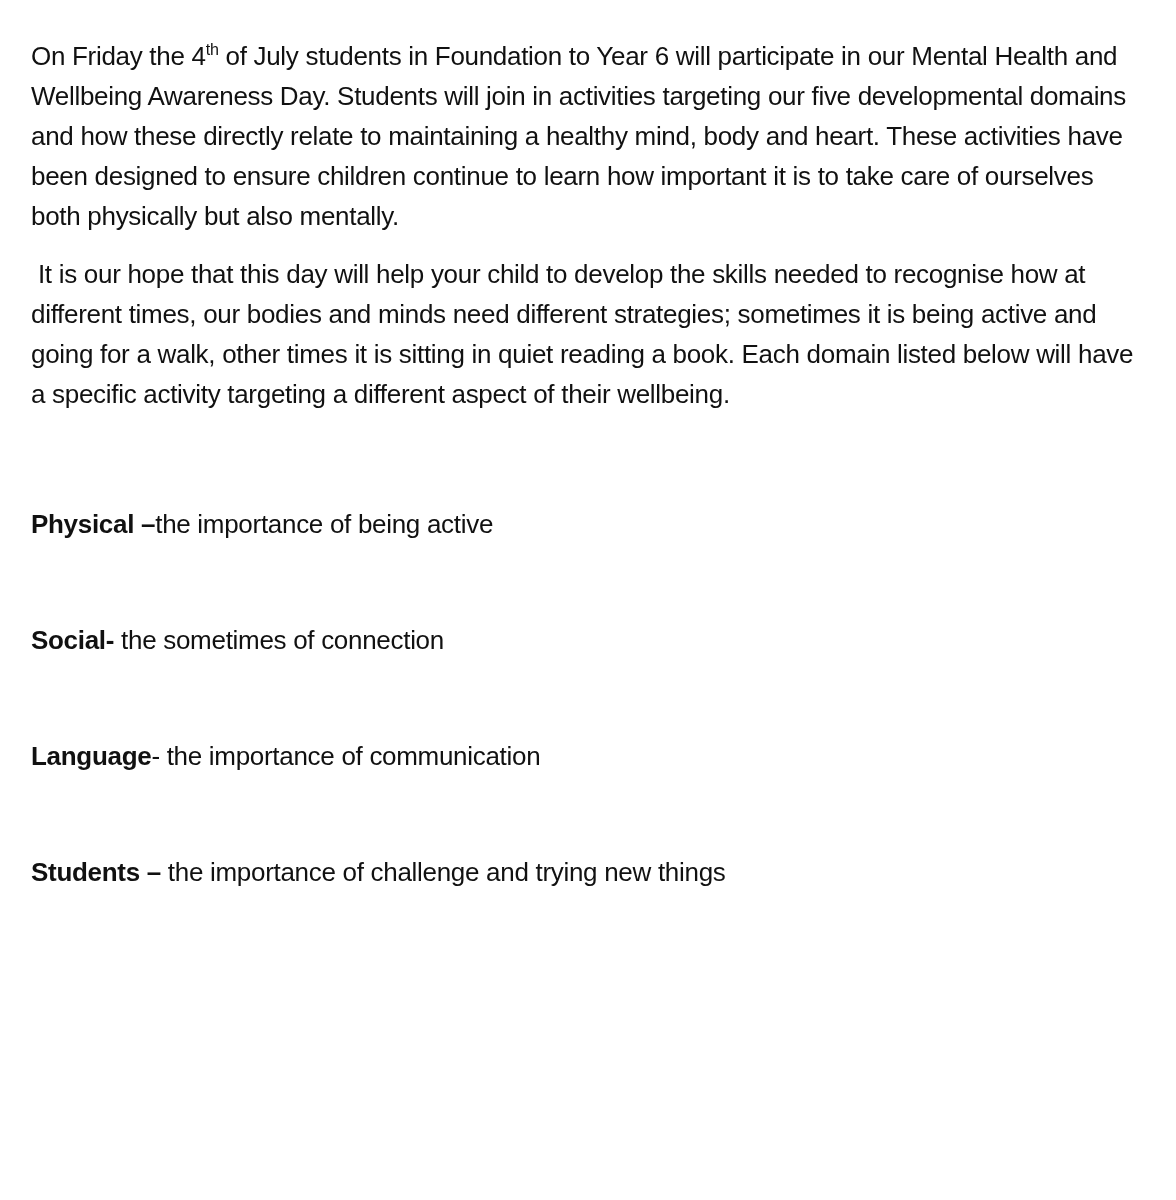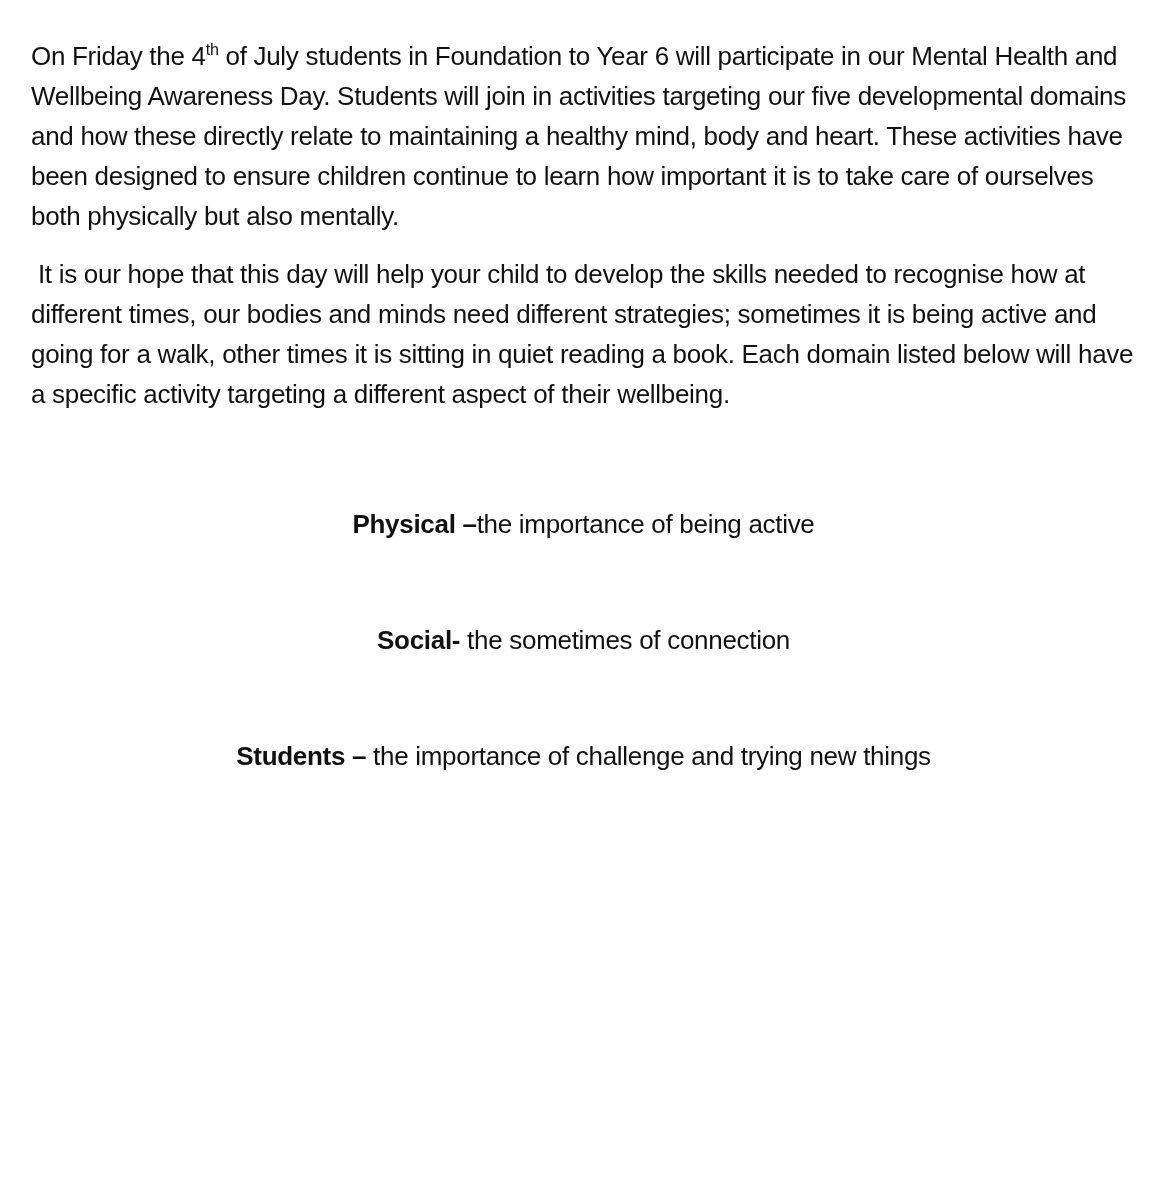--- a/index.html
+++ b/index.html
@@ -29,21 +29,20 @@
   }
   .para-intro {
     margin-bottom: 18px;
   }
   .para-hope {
     margin-bottom: 90px;
   }
   .domain-line {
     margin: 0 0 76px 0;
     white-space: pre-wrap;
-    text-align: center;
   }
   .term {
     font-weight: 700;
   }
   sup.ordinal {
     font-size: 62%;
     line-height: 0;
     vertical-align: super;
   }
   .closing {
@@ -57,17 +56,18 @@
 
   <p class="para para-intro"><span>On Friday the 4</span><sup class="ordinal">th</sup><span> of July students in Foundation to Year 6 will participate in our Mental Health and Wellbeing Awareness Day. Students will join in activities targeting our five developmental domains and how these directly relate to maintaining a healthy mind, body and heart. These activities have been designed to ensure children continue to learn how important it is to take care of ourselves both physically but also mentally.</span></p>
 
   <p class="para para-hope"> It is our hope that this day will help your child to develop the skills needed to recognise how at different times, our bodies and minds need different strategies; sometimes it is being active and going for a walk, other times it is sitting in quiet reading a book. Each domain listed below will have a specific activity targeting a different aspect of their wellbeing.</p>
 
   <p class="domain-line"><span class="term">Physical –</span><span>the importance of being active</span></p>
 
 
   <p class="domain-line"><span class="term">Social-</span><span> the sometimes of connection</span></p>
 
+  <p class="domain-line"><span class="term">Language</span><span>- the importance of communication</span></p>
 
   <p class="domain-line"><span class="term">Students –</span><span> the importance of challenge and trying new things</span></p>
 
 
 </div>
 
 </body></html>

